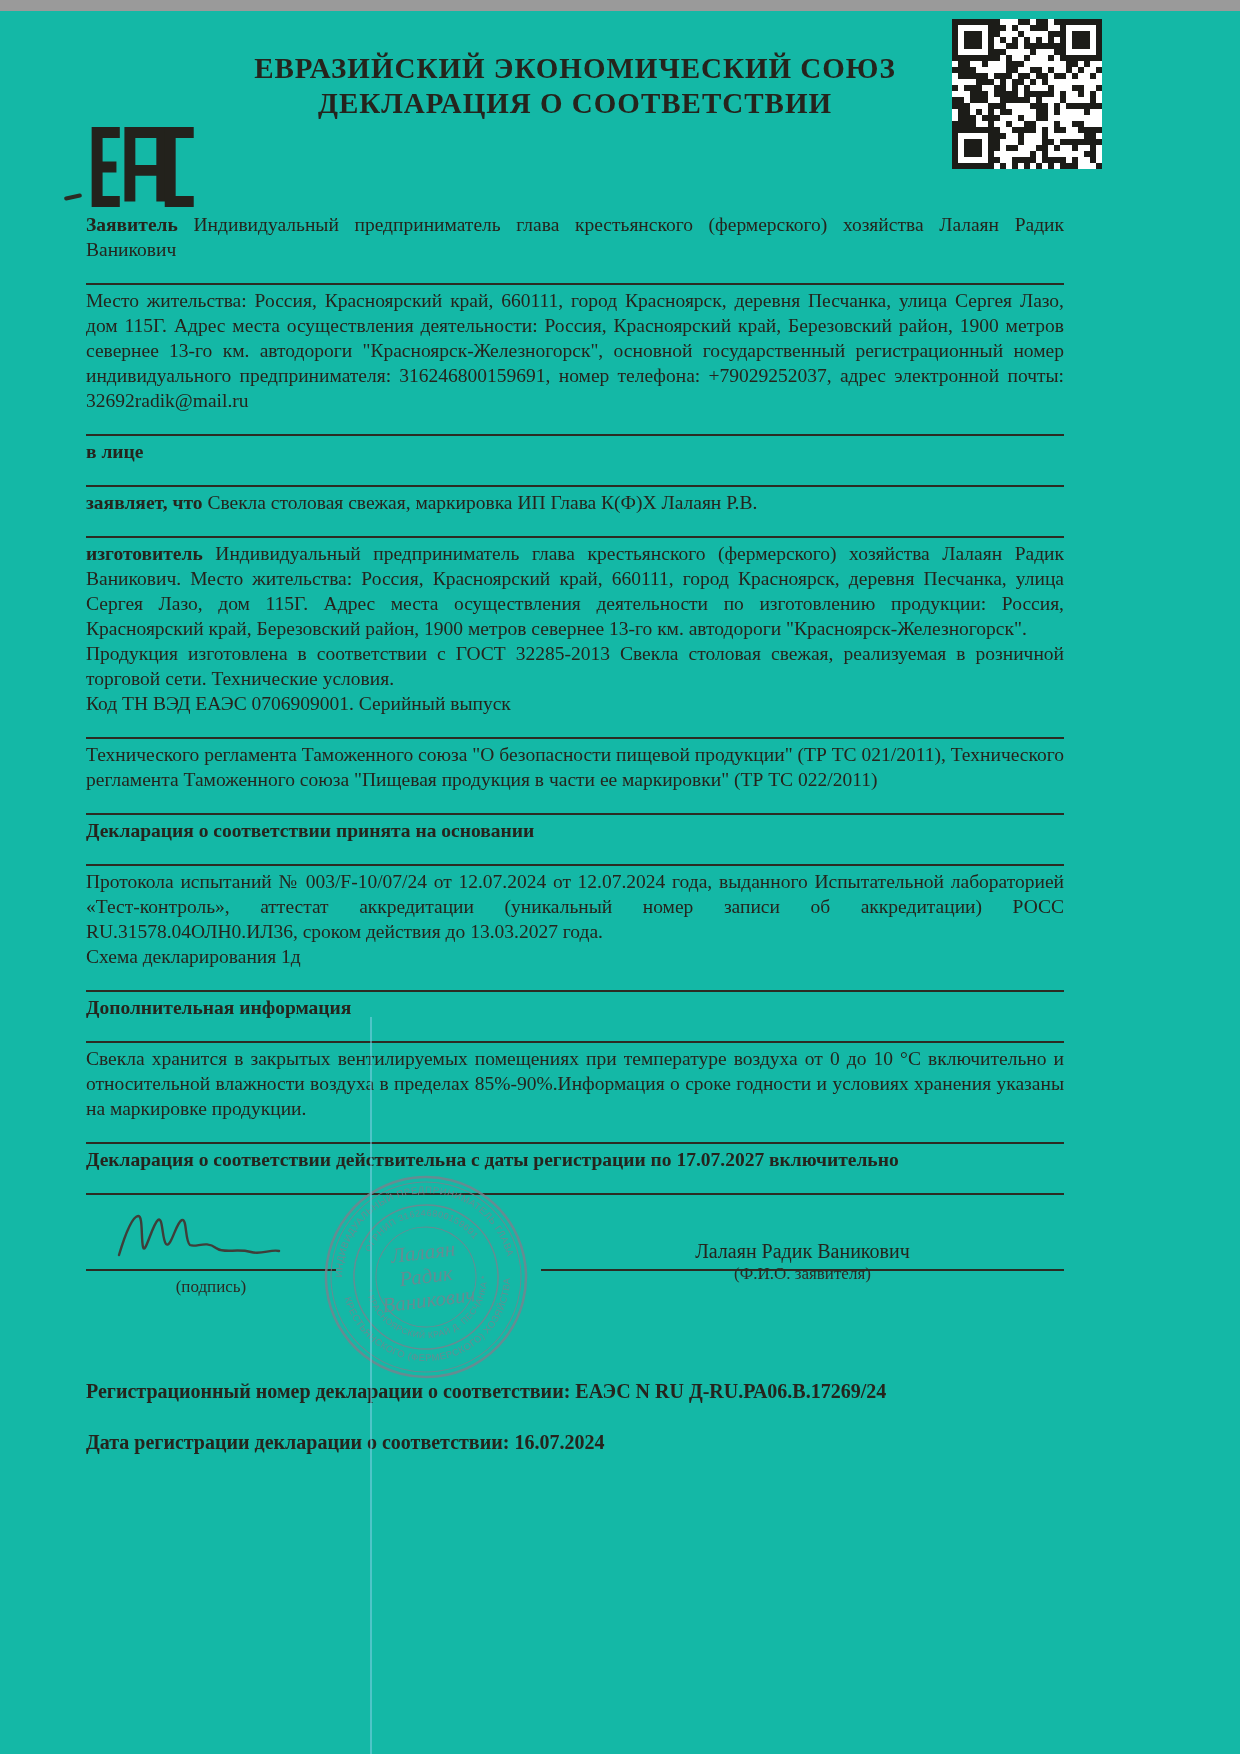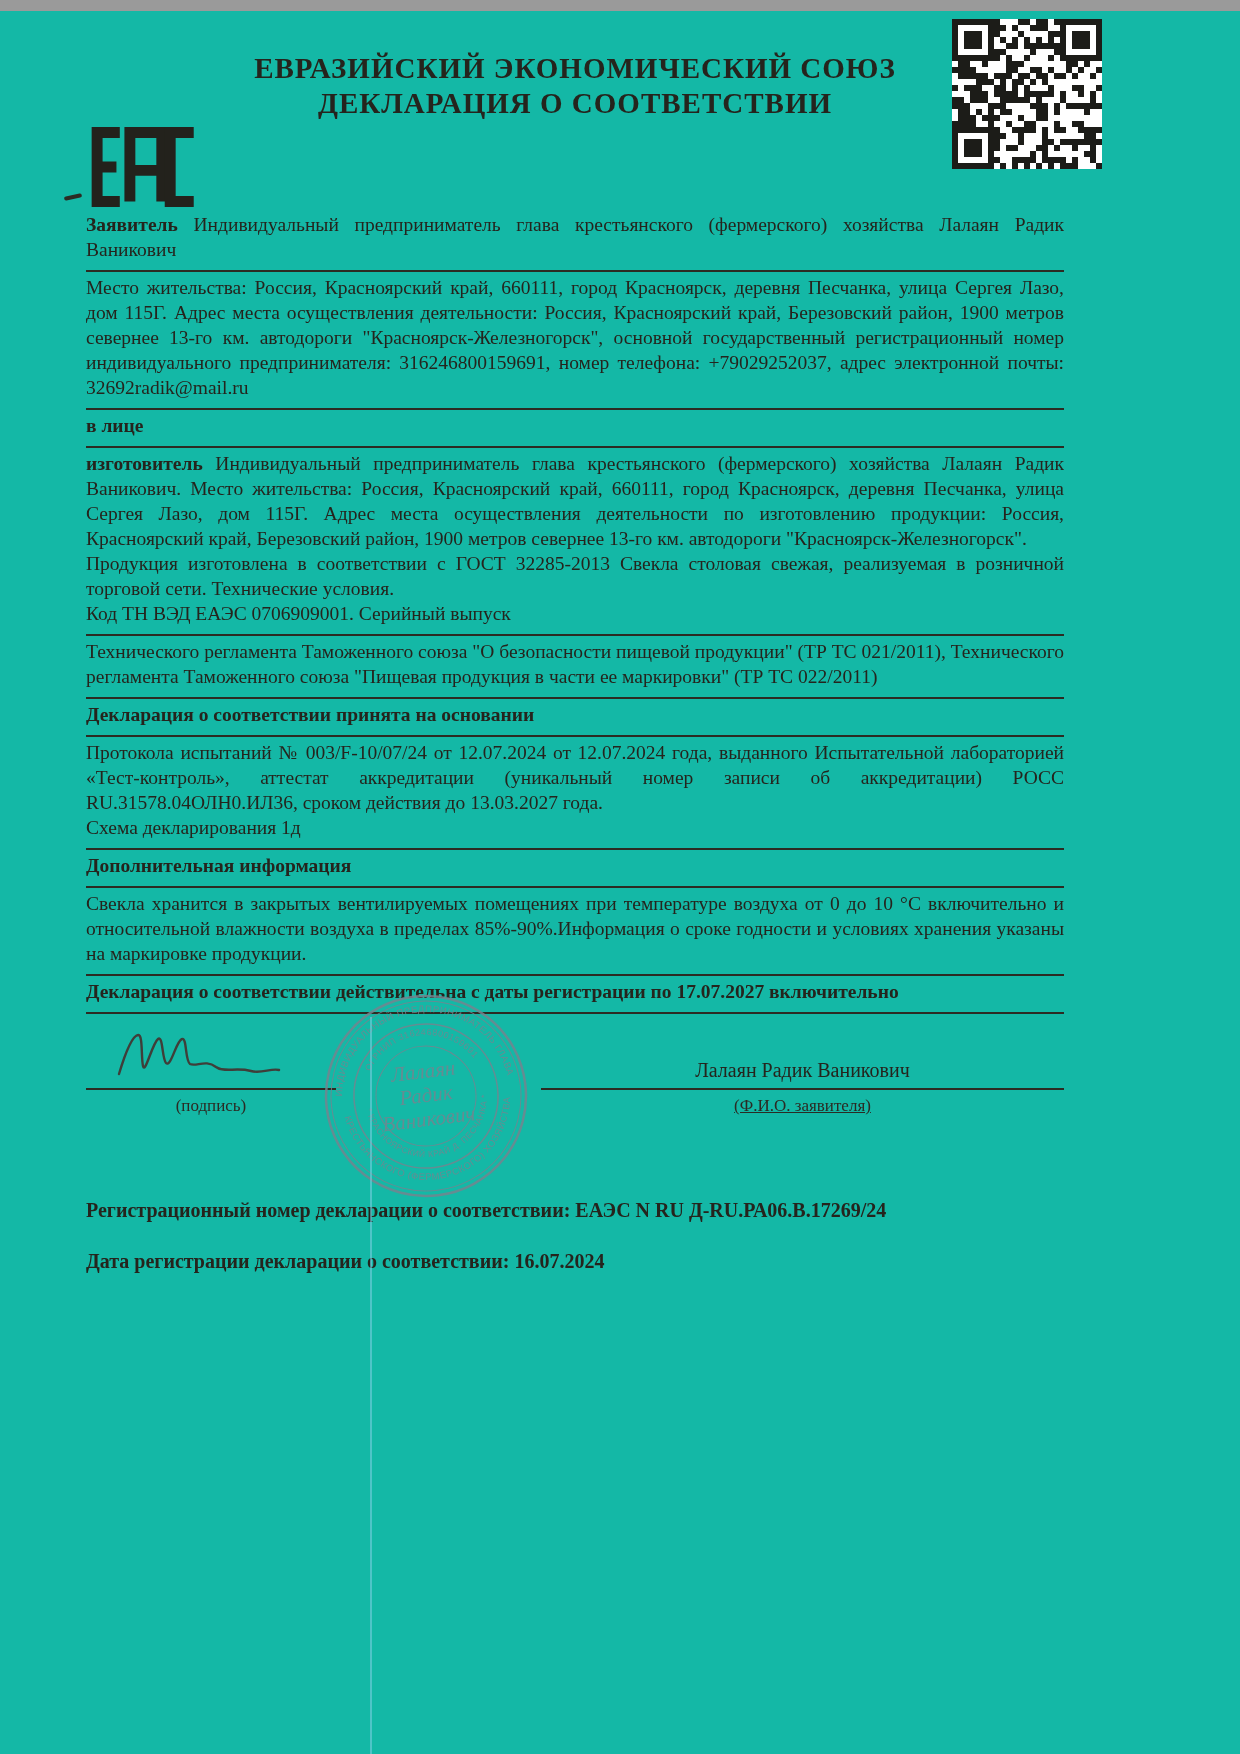--- a/index.html
+++ b/index.html
@@ -13,33 +13,33 @@
     position:absolute;left:86px;top:40px;width:978px;text-align:center;
     font-weight:bold;font-size:29px;line-height:35px;letter-spacing:1px;
   }
   .eac{position:absolute;left:86px;top:114px;}
   .qr{position:absolute;left:952px;top:8px;width:150px;height:150px;background:#ffffff;}
   
   .content{
     position:absolute;left:86px;top:198px;width:978px;
     font-size:19.5px;line-height:25px;
   }
-  .sec{border-bottom:2px solid #2c2b23;padding:3px 0 8px;}
+  .sec{border-bottom:2px solid #2c2b23;padding:3px 0 21px;}
   .sec p{margin:0;text-align:justify;}
   .sec p.nj{text-align:left;}
   b{font-weight:bold;}
   
   .sig-block{position:relative;height:152px;margin-top:8px;}
   .sig-svg{position:absolute;left:25px;top:4px;}
   .sig-line{position:absolute;border-top:2px solid #2c2b23;height:0;}
   .sig-line.left{left:0;top:66px;width:250px;}
   .sig-line.right{left:455px;top:66px;width:523px;}
   .sig-caption{position:absolute;font-size:17px;text-align:center;color:#2b2a23;}
   .sig-caption.left{left:0;top:71px;width:250px;}
-  .sig-caption.right{left:455px;top:71px;width:523px;text-decoration:underline;}
+  .sig-caption.right{left:455px;top:58px;width:523px;}
   .sig-name{position:absolute;left:455px;top:36px;width:523px;text-align:center;font-size:20px;}
   .stamp{
     position:absolute;left:234px;top:-32px;width:212px;height:212px;
     transform:rotate(-7deg);opacity:.85;pointer-events:none;
   }
   
   .reg{font-weight:bold;font-size:20px;margin:24px 0 0;}
   .date{font-weight:bold;font-size:20px;margin:26px 0 0;}
   
   .artifact-v{position:absolute;left:370px;top:1006px;width:2px;height:748px;background:rgba(128,208,228,.55);}
@@ -407,20 +407,24 @@
     </div>
 
     <div class="sec">
       <p>Место жительства: Россия, Красноярский край, 660111, город Красноярск, деревня Песчанка, улица Сергея Лазо, дом 115Г. Адрес места осуществления деятельности: Россия, Красноярский край, Березовский район, 1900 метров севернее 13-го км. автодороги "Красноярск-Железногорск", основной государственный регистрационный номер индивидуального предпринимателя: 316246800159691, номер телефона: +79029252037, адрес электронной почты: 32692radik@mail.ru</p>
     </div>
 
     <div class="sec">
       <p class="nj"><b>в лице</b></p>
     </div>
 
+    <div class="sec">
+      <p class="nj"><b>заявляет, что</b>
+      <span>Свекла столовая свежая, маркировка ИП Глава К(Ф)Х Лалаян Р.В.</span></p>
+    </div>
 
     <div class="sec">
       <p><b>изготовитель</b>
       <span>Индивидуальный предприниматель глава крестьянского (фермерского) хозяйства Лалаян Радик Ваникович. Место жительства: Россия, Красноярский край, 660111, город Красноярск, деревня Песчанка, улица Сергея Лазо, дом 115Г. Адрес места осуществления деятельности по изготовлению продукции: Россия, Красноярский край, Березовский район, 1900 метров севернее 13-го км. автодороги "Красноярск-Железногорск".</span></p>
       <p>Продукция изготовлена в соответствии с ГОСТ 32285-2013 Свекла столовая свежая, реализуемая в розничной торговой сети. Технические условия.</p>
       <p class="nj">Код ТН ВЭД ЕАЭС 0706909001. Серийный выпуск</p>
     </div>
 
 
     <div class="sec">

